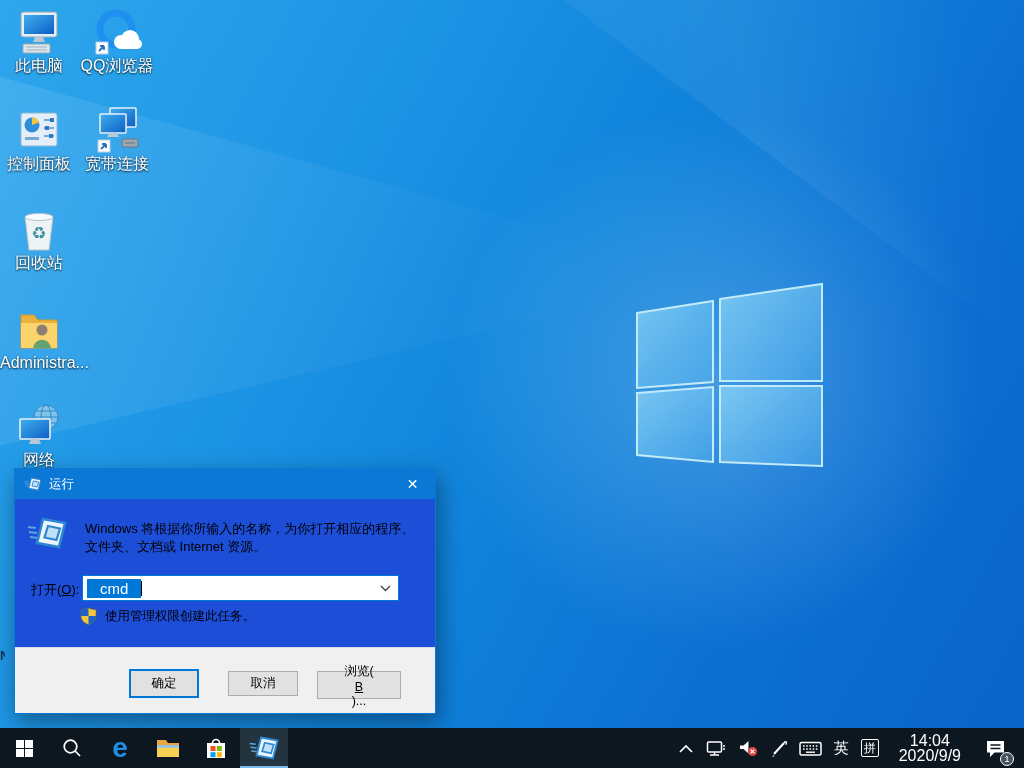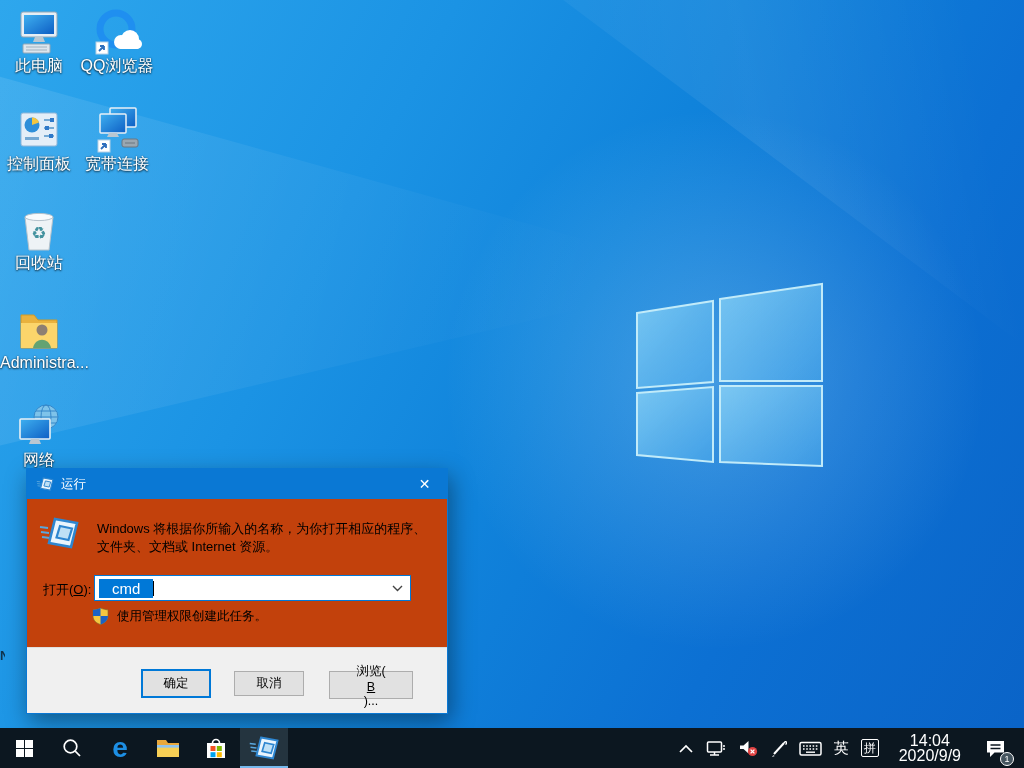--- a/index.html
+++ b/index.html
@@ -25,22 +25,22 @@
   .dicon { position:absolute; width:78px; text-align:center; cursor:default; }
   .dicon svg { display:block; margin:0 auto; }
   .dlabel { margin-top:3px; font-size:16px; color:#fff; line-height:14px;
     text-shadow:0 1px 2px rgba(0,0,0,.75), 0 0 2px rgba(0,0,0,.4); }
 
   .frag { position:absolute; left:0px; top:648px; width:5px; height:16px; overflow:hidden;
     color:#10344e; font-size:13px; font-weight:bold; }
 
   
   .dialog { position:absolute; left:14px; top:468px; width:422px; height:246px;
-    background:#c2410c; border:1px solid #0a78d4;
-    box-shadow:3px 8px 22px rgba(0,0,0,.40);margin-left:12px; }
+    background:#1d4ed8; border:1px solid #0a78d4;
+    box-shadow:3px 8px 22px rgba(0,0,0,.40); }
   .titlebar { position:absolute; left:0; top:0; right:0; height:30px; background:#0a78d4;
     display:flex; align-items:center; }
   .titlebar .t-icon { margin-left:9px; }
   .titlebar .t-text { margin-left:7px; font-size:12.5px; color:#fff; }
   .closebtn { position:absolute; right:0; top:0; width:45px; height:29px;
     display:flex; align-items:center; justify-content:center;
     color:#fff; font-size:14px; cursor:default; }
 
   .runicon-big { position:absolute; left:12px; top:48px; }
   .desc { position:absolute; left:70px; top:51px; font-size:13px; color:#000; line-height:18px; }
@@ -54,21 +54,21 @@
 
   .admin-row { position:absolute; left:65px; top:138px; display:flex; align-items:flex-end; }
   .admin-row .note { margin-left:8px; font-size:12.5px; color:#000; }
 
   .footer { position:absolute; left:0; right:0; bottom:0; height:66px;
     background:#f0f0f0; border-top:1px solid #dfdfdf; }
   .btn { position:absolute; background:#e1e1e1; border:1px solid #adadad;
     font-size:12.5px; color:#000; display:flex; align-items:center; justify-content:center;
     font-family:inherit; }
   .btn-ok     { left:114px; top:200px; width:70px; height:29px; border:2px solid #0078d7; }
-  .btn-cancel { left:207px; top:202px; width:70px; height:25px; }
+  .btn-cancel { left:213px; top:202px; width:70px; height:25px; }
   .btn-browse { left:302px; top:202px; width:84px; height:28px;flex-direction:column; }
   u { text-decoration:underline; }
 
   
   .taskbar { position:absolute; left:0; bottom:0; width:1024px; height:40px;
     background:#0c1720; display:flex; align-items:center; }
   .tbtn { width:48px; height:40px; display:flex; align-items:center; justify-content:center; }
   .tbtn.active { background:#24343f; position:relative; }
   .tbtn.active::after { content:""; position:absolute; left:0; right:0; bottom:0;
     height:2px; background:#76b9ed; }

